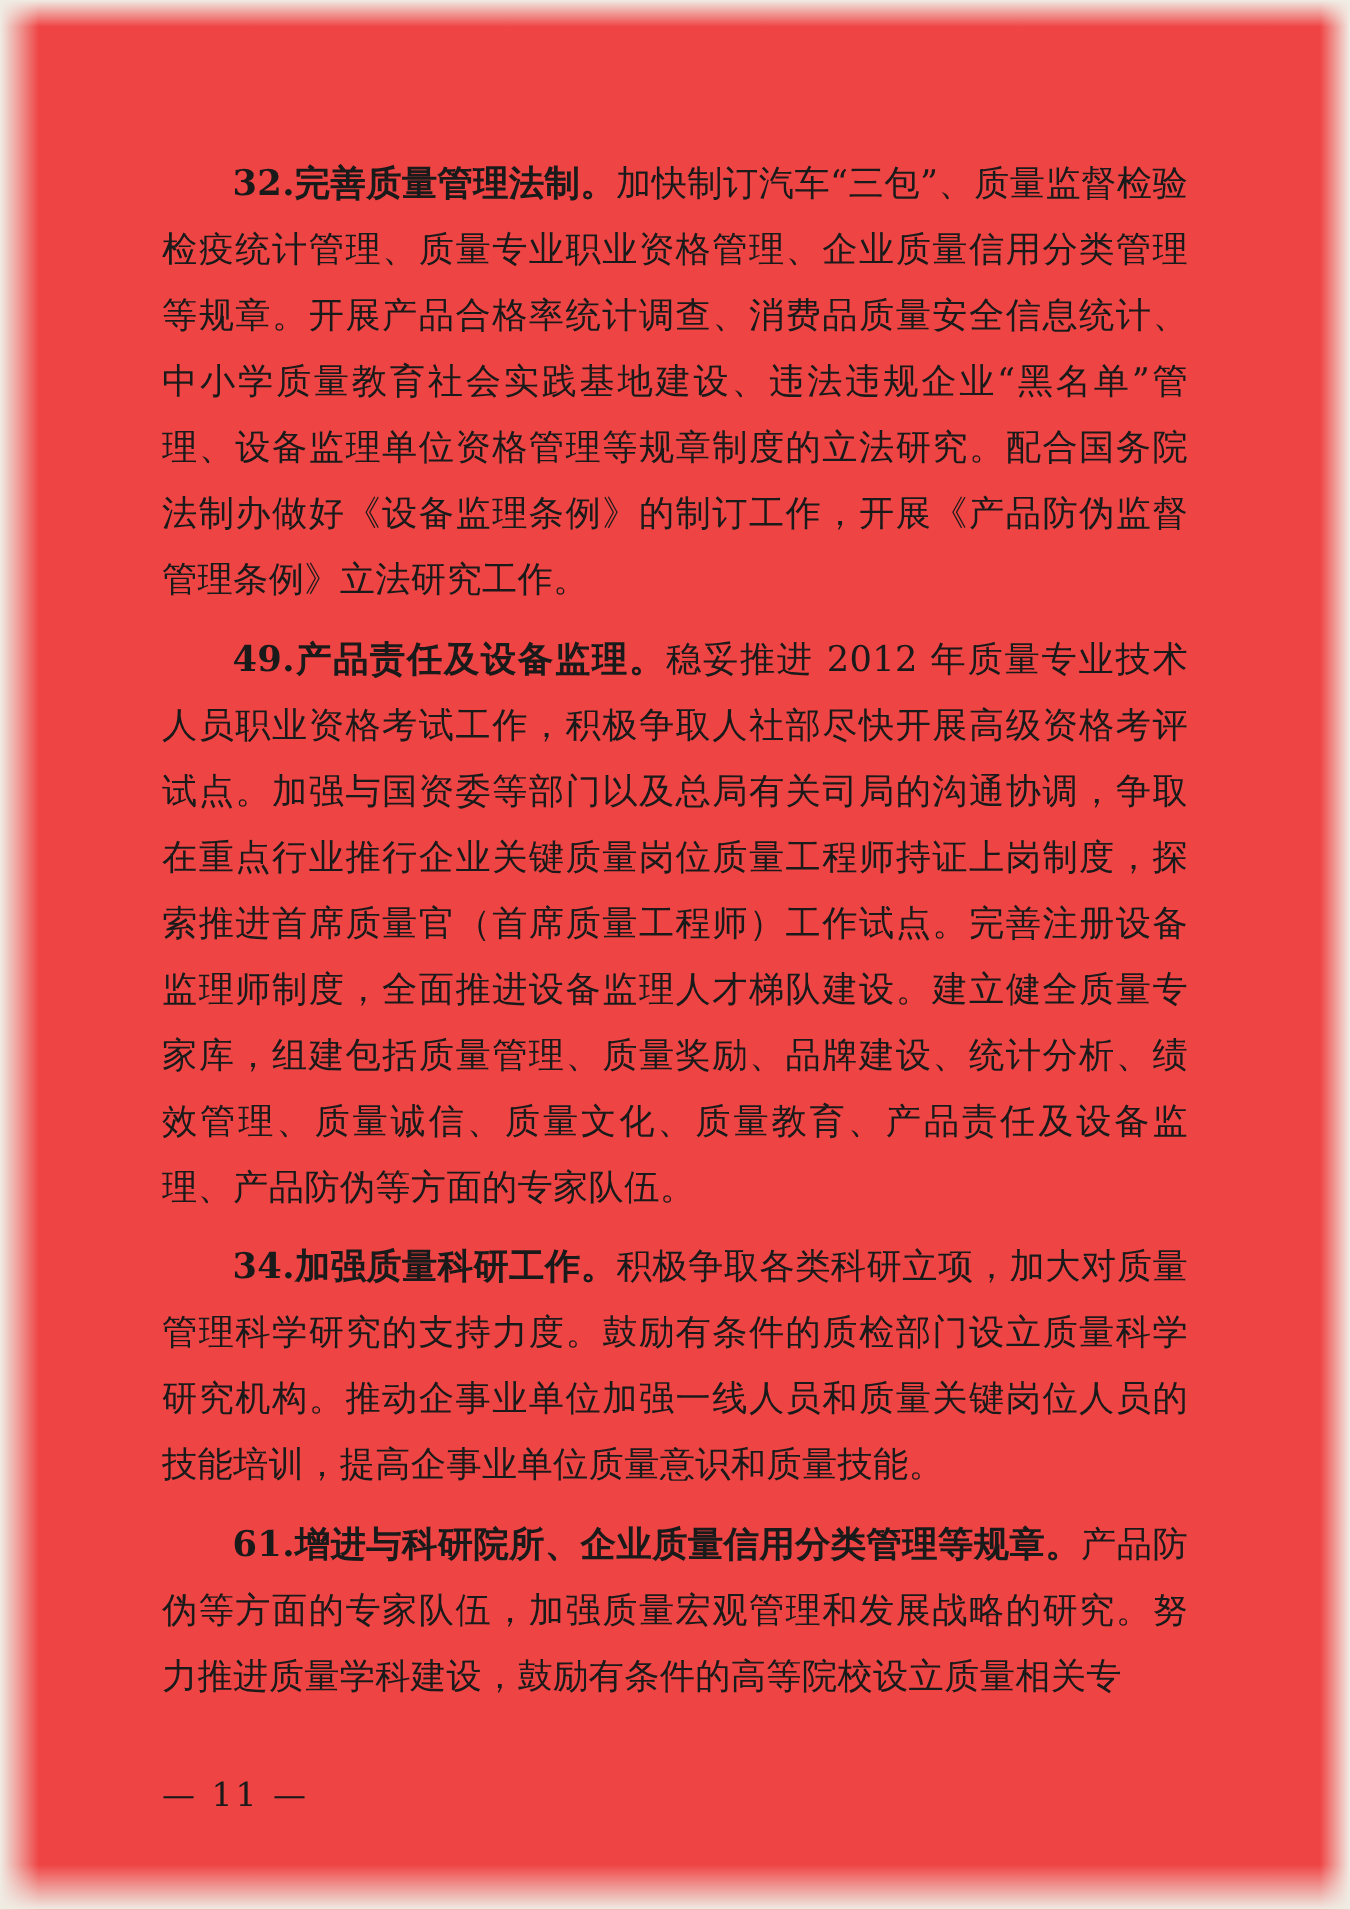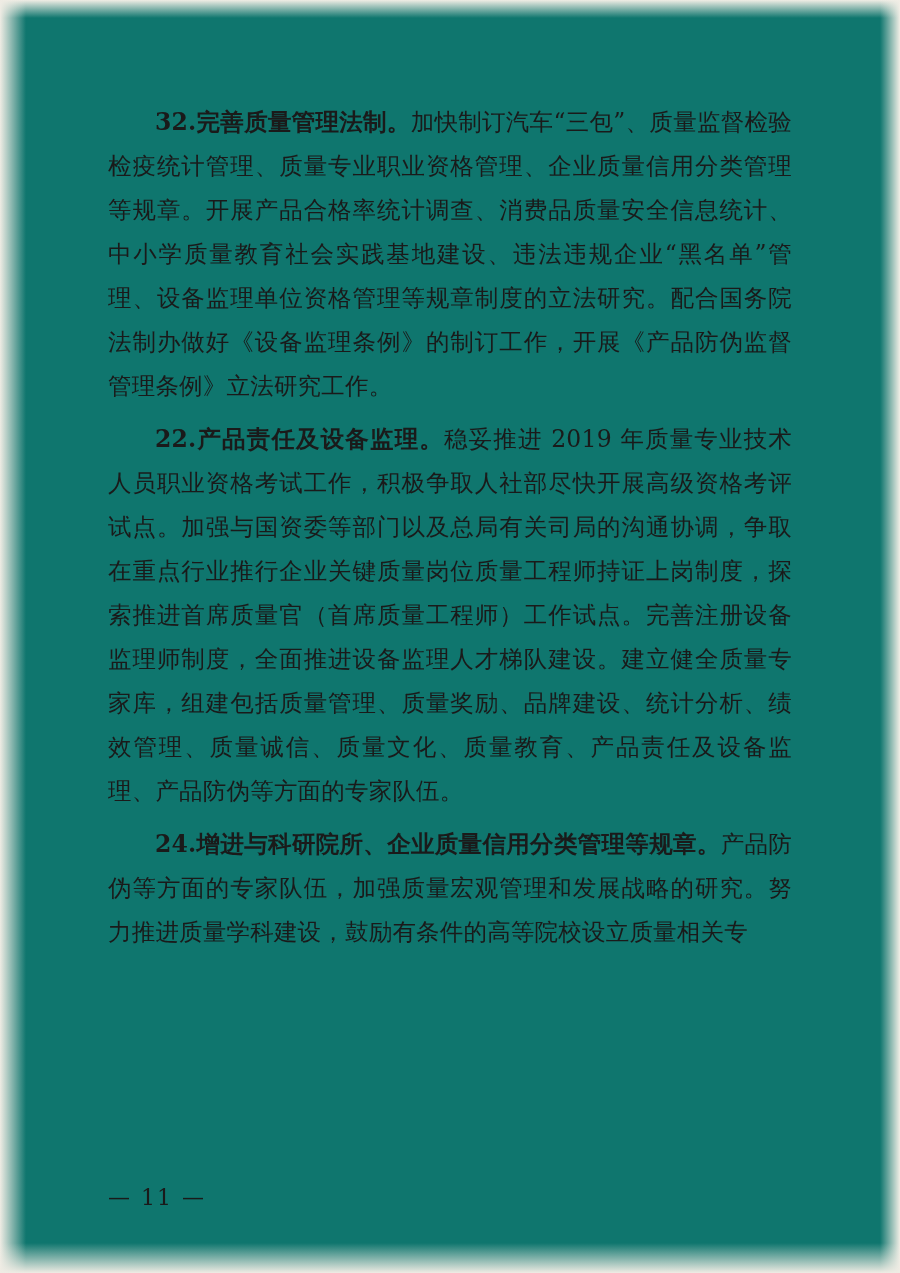--- a/index.html
+++ b/index.html
@@ -11,21 +11,21 @@
     width: 900px;
     height: 1273px;
     font-family: "DejaVu Serif", "Liberation Serif", serif;
     color: #1a1a1a;
     position: relative;
     overflow: hidden;
   }
   .page {
     position: absolute;
     inset: 0;
-    background: #0f766e;
+    background: #ef4444;
     padding: 0;
   }
   .content {
     position: absolute;
     left: 108px;
     top: 100px;
     width: 684px;
   }
   .para {
     font-size: 23.5px;
@@ -90,26 +90,29 @@
   <div class="edge-right"></div>
   <div class="edge-bottom"></div>
 
   <div class="content">
 
     <p class="para">
       <span class="indent-span"></span><span class="lead">32.</span><span class="lead">完善质量管理法制。</span><span>加快制订汽车“三包”、质量监督检验检疫统计管理、质量专业职业资格管理、企业质量信用分类管理等规章。开展产品合格率统计调查、消费品质量安全信息统计、中小学质量教育社会实践基地建设、违法违规企业“黑名单”管理、设备监理单位资格管理等规章制度的立法研究。配合国务院法制办做好《设备监理条例》的制订工作，开展《产品防伪监督管理条例》立法研究工作。</span>
     </p>
 
     <p class="para">
-      <span class="indent-span"></span><span class="lead">22.</span><span class="lead">产品责任及设备监理。</span><span>稳妥推进 2019 年质量专业技术人员职业资格考试工作，积极争取人社部尽快开展高级资格考评试点。加强与国资委等部门以及总局有关司局的沟通协调，争取在重点行业推行企业关键质量岗位质量工程师持证上岗制度，探索推进首席质量官（首席质量工程师）工作试点。完善注册设备监理师制度，全面推进设备监理人才梯队建设。建立健全质量专家库，组建包括质量管理、质量奖励、品牌建设、统计分析、绩效管理、质量诚信、质量文化、质量教育、产品责任及设备监理、产品防伪等方面的专家队伍。</span>
+      <span class="indent-span"></span><span class="lead">49.</span><span class="lead">产品责任及设备监理。</span><span>稳妥推进 2012 年质量专业技术人员职业资格考试工作，积极争取人社部尽快开展高级资格考评试点。加强与国资委等部门以及总局有关司局的沟通协调，争取在重点行业推行企业关键质量岗位质量工程师持证上岗制度，探索推进首席质量官（首席质量工程师）工作试点。完善注册设备监理师制度，全面推进设备监理人才梯队建设。建立健全质量专家库，组建包括质量管理、质量奖励、品牌建设、统计分析、绩效管理、质量诚信、质量文化、质量教育、产品责任及设备监理、产品防伪等方面的专家队伍。</span>
     </p>
 
+    <p class="para">
+      <span class="indent-span"></span><span class="lead">34.</span><span class="lead">加强质量科研工作。</span><span>积极争取各类科研立项，加大对质量管理科学研究的支持力度。鼓励有条件的质检部门设立质量科学研究机构。推动企事业单位加强一线人员和质量关键岗位人员的技能培训，提高企事业单位质量意识和质量技能。</span>
+    </p>
 
     <p class="para">
-      <span class="indent-span"></span><span class="lead">24.</span><span class="lead">增进与科研院所、企业质量信用分类管理等规章。</span><span>产品防伪等方面的专家队伍，加强质量宏观管理和发展战略的研究。努力推进质量学科建设，鼓励有条件的高等院校设立质量相关专</span>
+      <span class="indent-span"></span><span class="lead">61.</span><span class="lead">增进与科研院所、企业质量信用分类管理等规章。</span><span>产品防伪等方面的专家队伍，加强质量宏观管理和发展战略的研究。努力推进质量学科建设，鼓励有条件的高等院校设立质量相关专</span>
     </p>
 
   </div>
 
   <div class="footer">
     <span class="page-num">— 11 —</span>
   </div>
 </div>
 
 </body></html>

